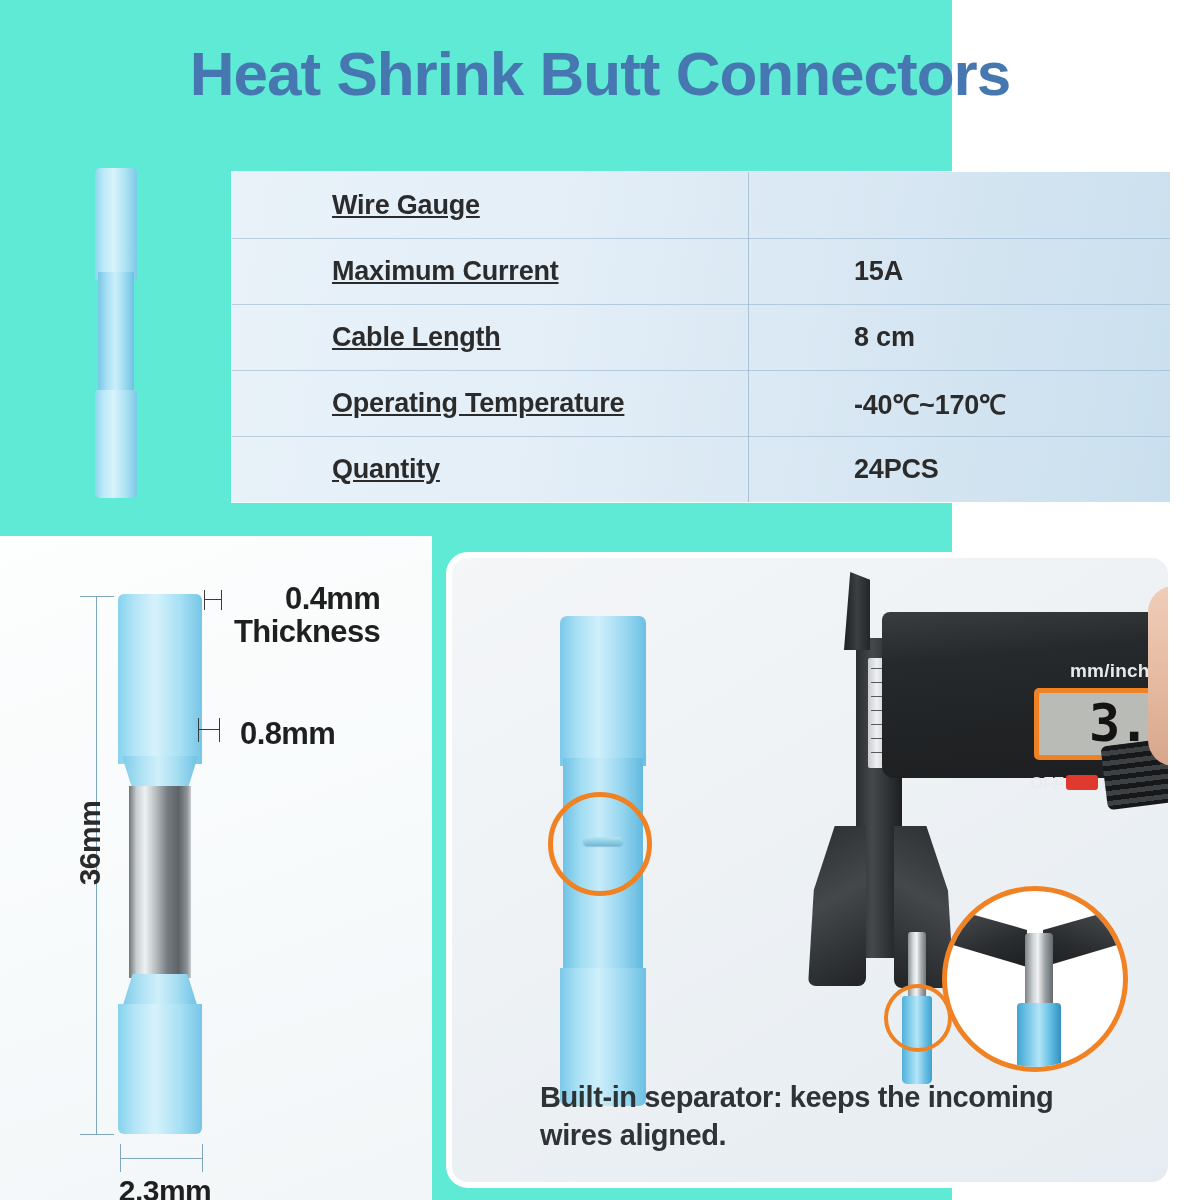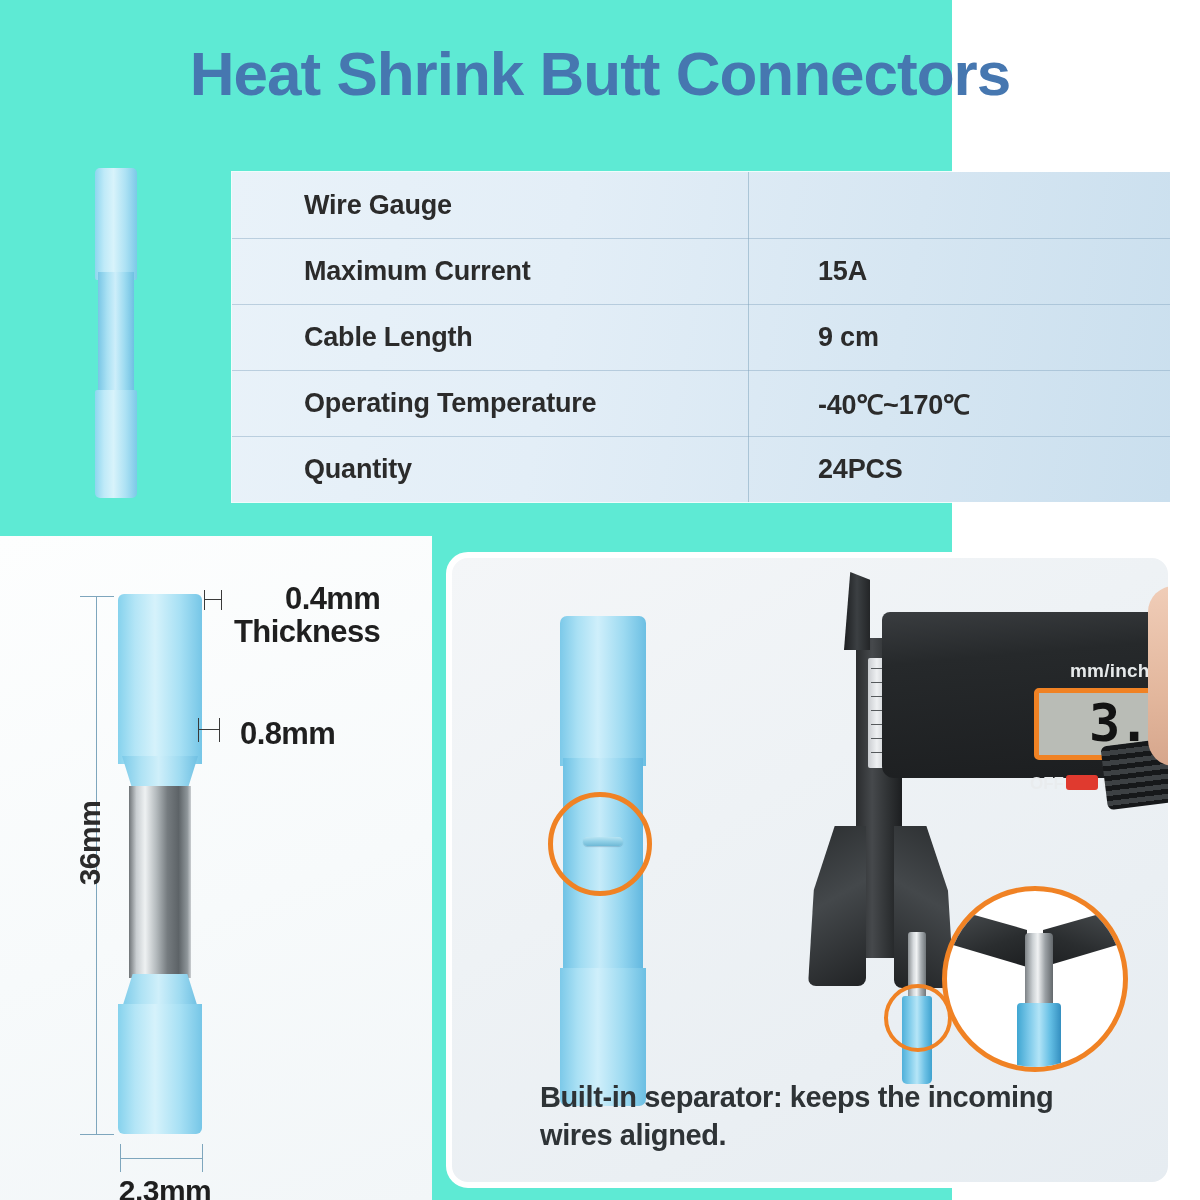--- a/index.html
+++ b/index.html
@@ -59,28 +59,29 @@
     width: 938px; height: 330px;
     background: linear-gradient(100deg,#e9f2f9 0%,#e3eef7 35%,#d6e6f2 70%,#cadfee 100%);
     box-shadow: 0 0 0 1px rgba(255,255,255,0.9);
   }
   .spec-row {
     position: relative;
     height: 66px;
     display: flex;
     align-items: center;
   }
-  .spec-row + .spec-row { border-top: 1px solid rgba(130,165,190,0.45); }
+  .spec-row + .spec-row { border-top: 1px solid rgba(130,165,190,0.45); gap: 36px; }
   .spec-label {
     width: 520px;
-    padding-left: 72px;
+    padding-left: 100px;
     font-size: 27px;
     font-weight: 600;
     color: #2b2b2b;
     letter-spacing: -0.2px;
+    text-decoration: underline;
   }
   .spec-value {
     flex: 1;
     padding-left: 66px;
     font-size: 27px;
     font-weight: 600;
     color: #2b2b2b;
     letter-spacing: -0.2px;
   }
   #spec-divider {
@@ -406,21 +407,21 @@
 
     <div class="spec-row">
       <div class="spec-label">Wire Gauge</div>
     </div>
     <div class="spec-row">
       <div class="spec-label">Maximum Current</div>
       <div class="spec-value">15A</div>
     </div>
     <div class="spec-row">
       <div class="spec-label">Cable Length</div>
-      <div class="spec-value">9 cm</div>
+      <div class="spec-value">8 cm</div>
     </div>
     <div class="spec-row">
       <div class="spec-label">Operating Temperature</div>
       <div class="spec-value">-40℃~170℃</div>
     </div>
     <div class="spec-row">
       <div class="spec-label">Quantity</div>
       <div class="spec-value">24PCS</div>
     </div>
   </div>

